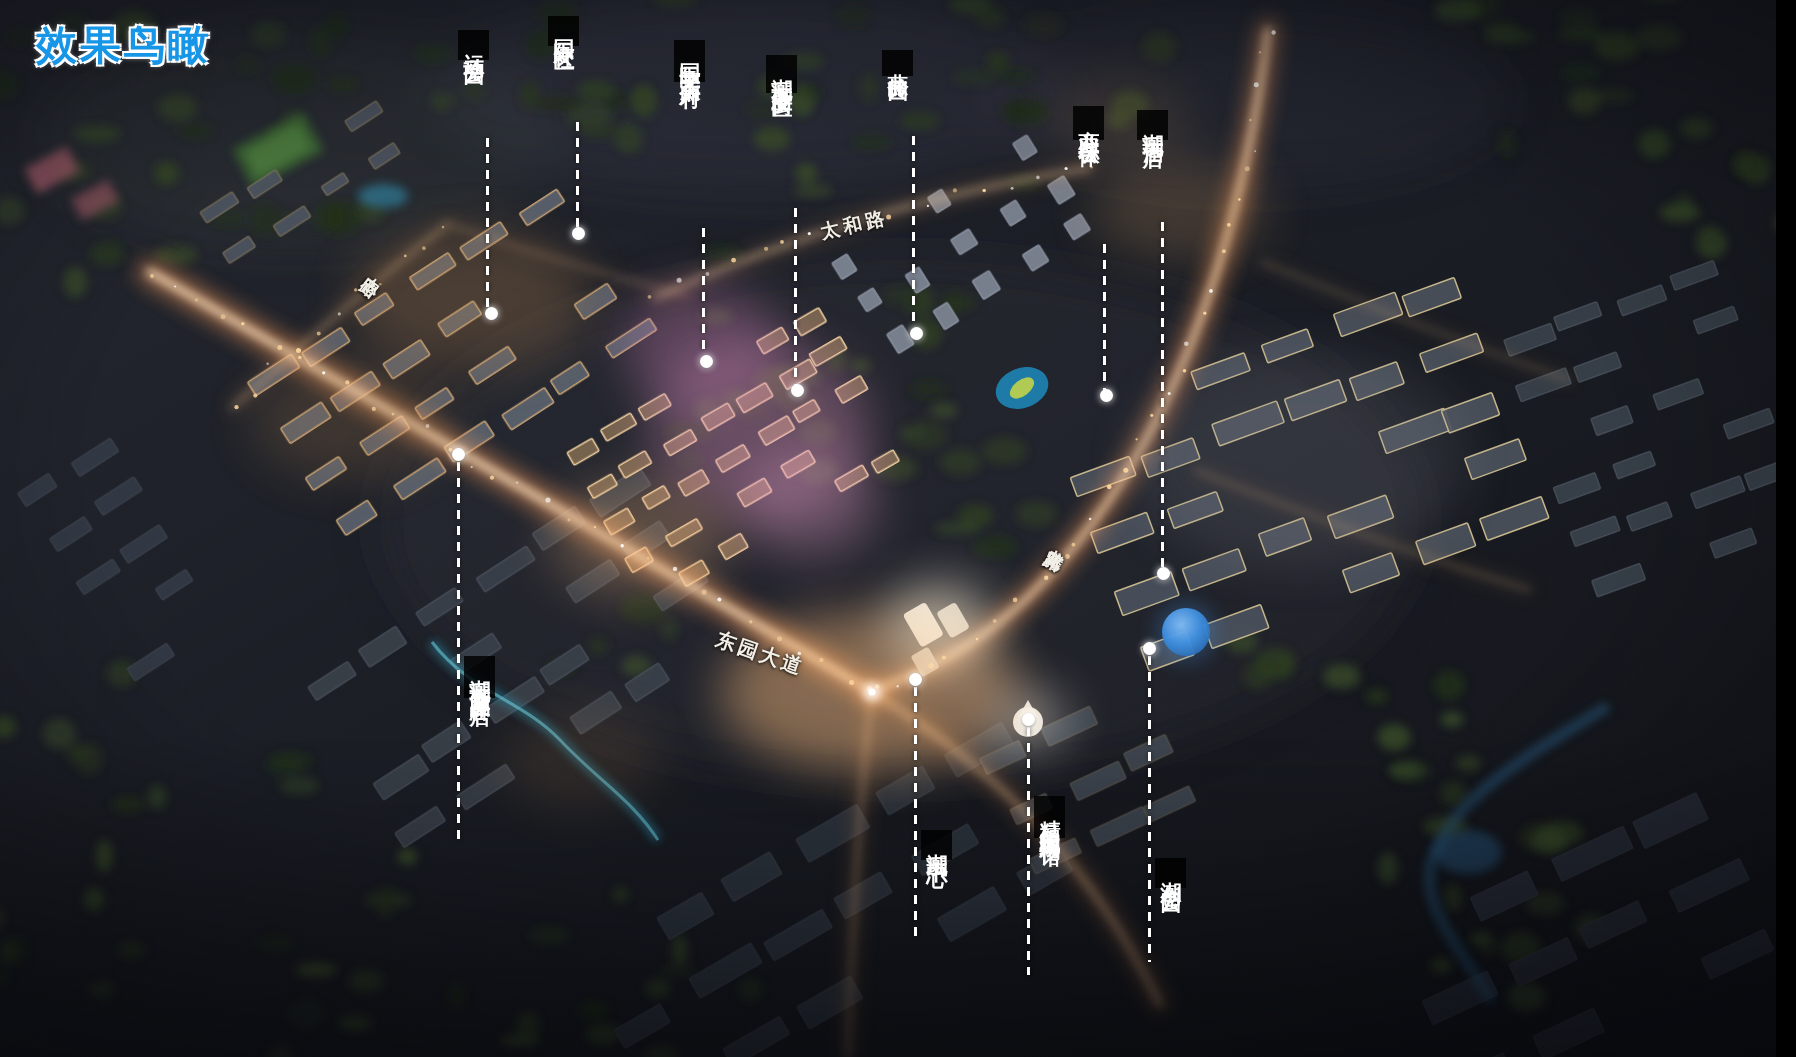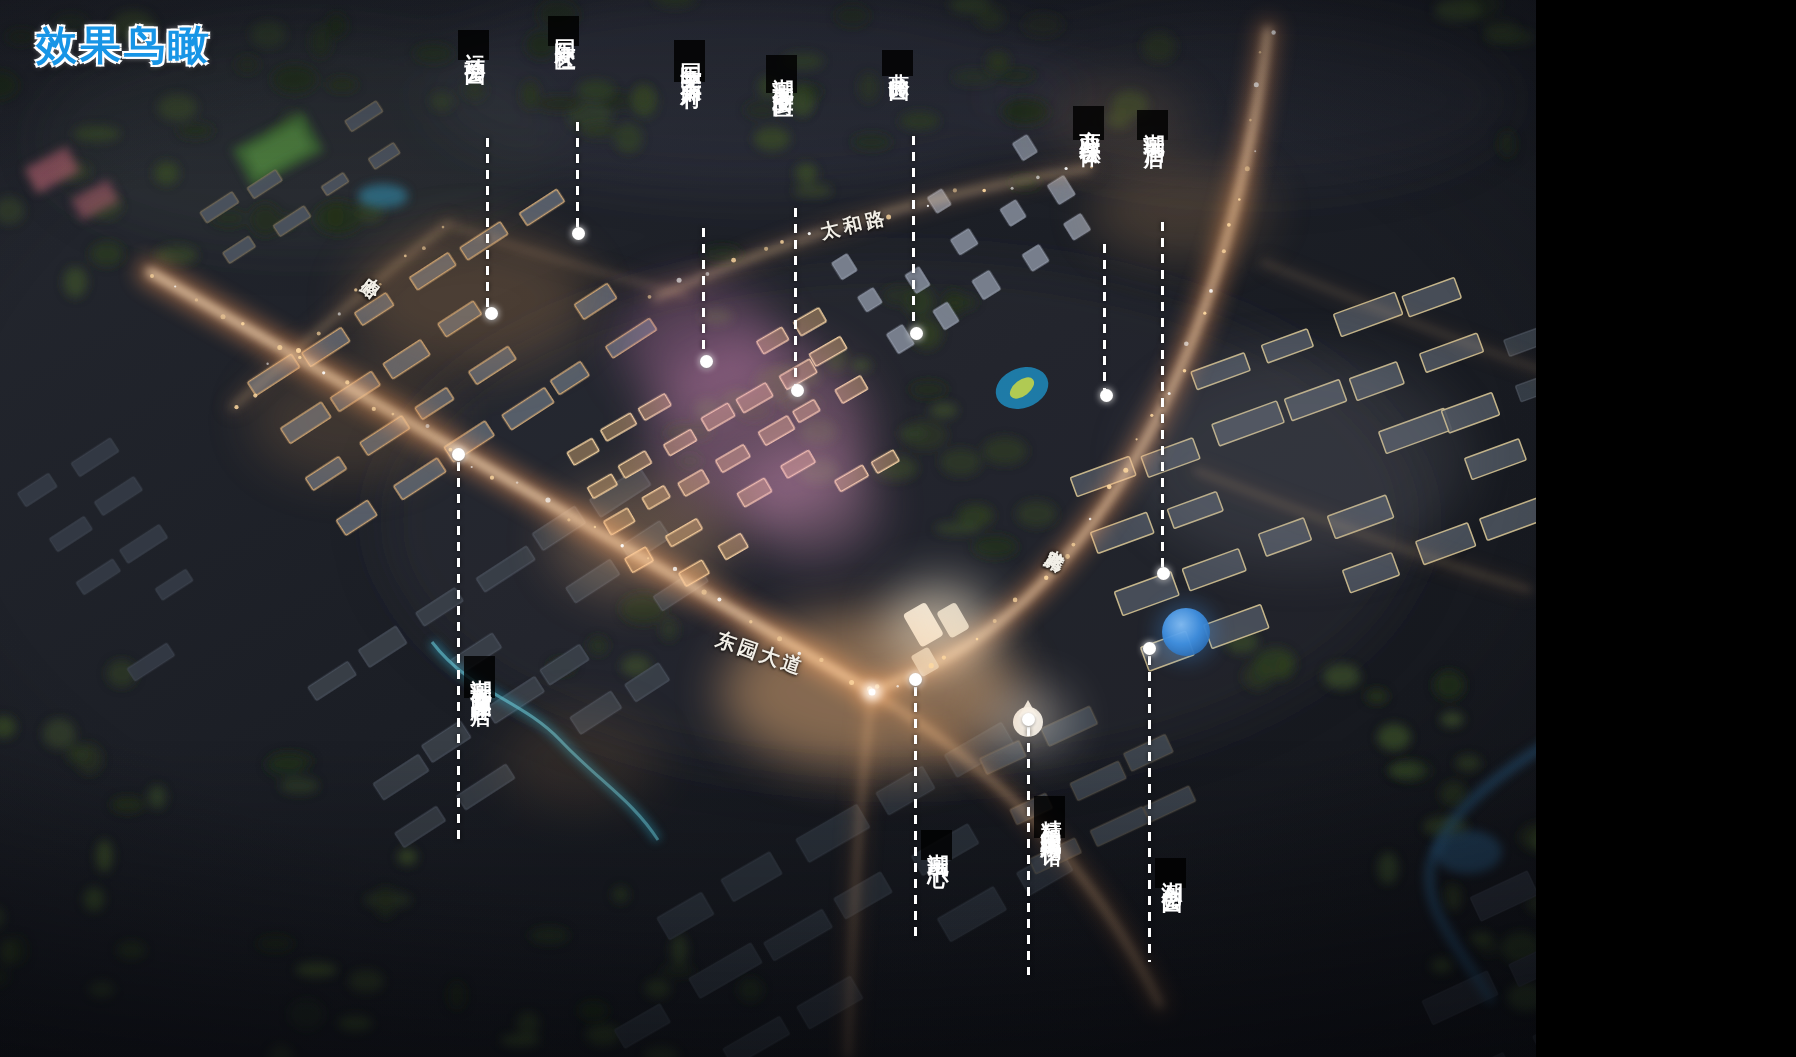--- a/index.html
+++ b/index.html
@@ -1,17 +1,17 @@
 <!DOCTYPE html>
 <html><head>
 <meta charset="utf-8">
 <style>
   html,body{margin:0;padding:0;background:#000;}
-  #stage{position:relative;width:1536px;height:1057px;overflow:hidden;background:#14161c;
-         font-family:Liberation Mono, monospace;}
+  #stage{position:relative;width:1776px;height:1057px;overflow:hidden;background:#14161c;
+         font-family:Liberation Serif, serif;}
   #scene{position:absolute;left:0;top:0;}
   .vignette{position:absolute;left:0;top:0;width:100%;height:100%;pointer-events:none;
     background:
       radial-gradient(ellipse 1400px 800px at 48% 44%, rgba(0,0,0,0) 55%, rgba(5,6,10,.55) 100%),
       linear-gradient(to bottom, rgba(10,12,18,.25) 0%, rgba(0,0,0,0) 18%, rgba(0,0,0,0) 70%, rgba(4,5,9,.5) 100%);}
   .page-title{position:absolute;left:36px;top:18px;font-size:41px;font-weight:bold;letter-spacing:3px;
     text-shadow:-2px -2px 0 #fff,2px -2px 0 #fff,-2px 2px 0 #fff,2px 2px 0 #fff,0 0 6px rgba(255,255,255,.9),3px 4px 6px rgba(0,0,0,.5);
     z-index:9;}
   .anno-label{position:absolute;writing-mode:vertical-rl;text-orientation:upright;
     background:rgba(0,0,0,.82);color:#fff;font-size:21px;font-weight:700;letter-spacing:4px;

